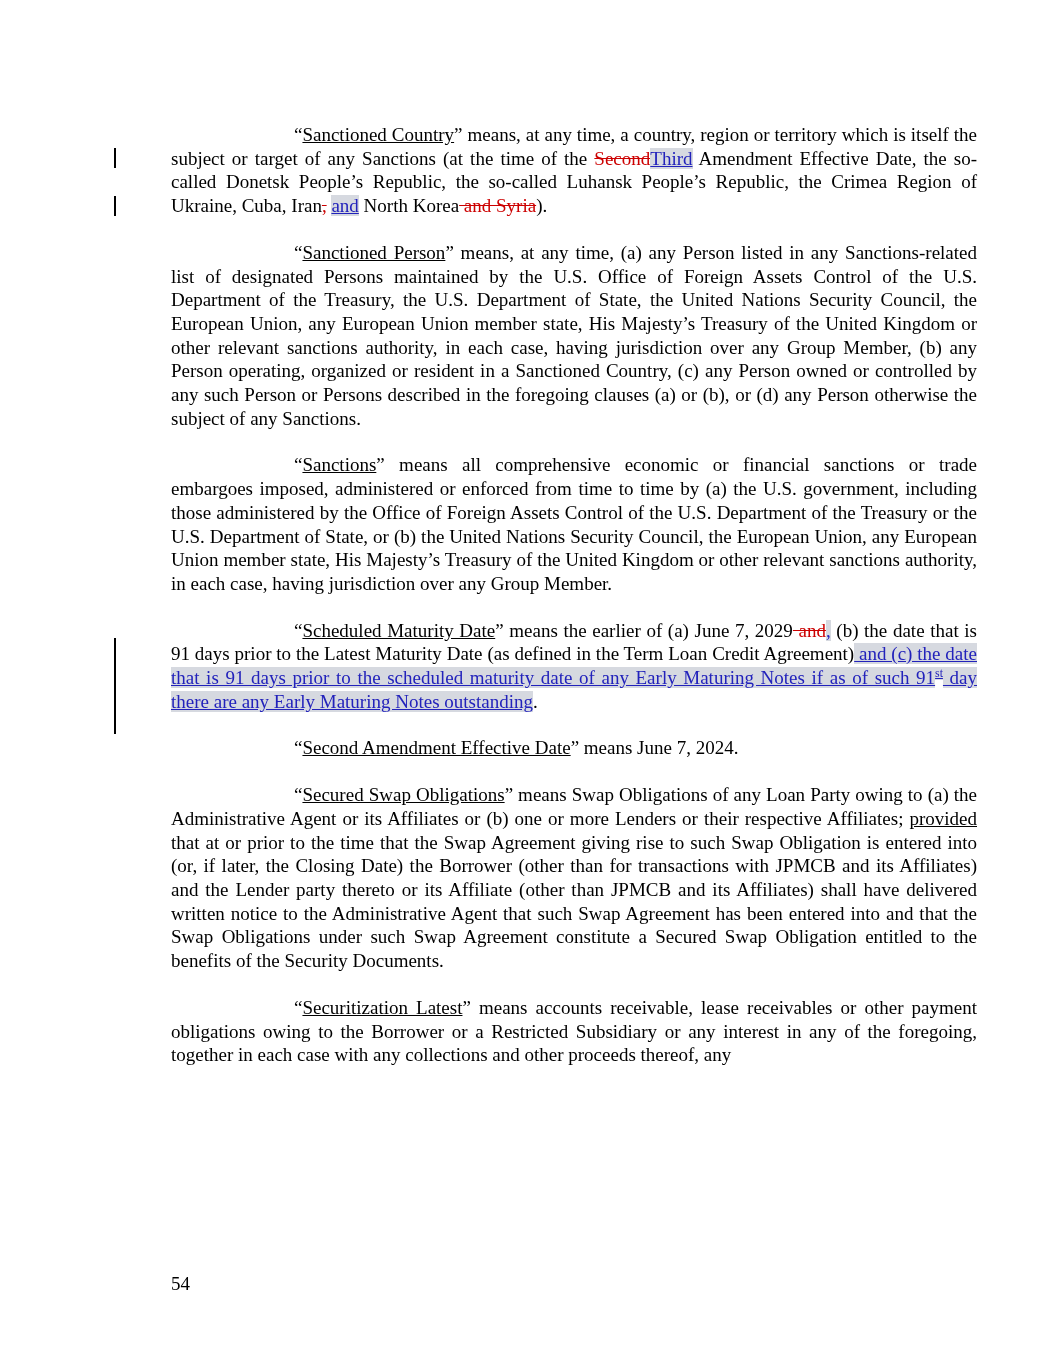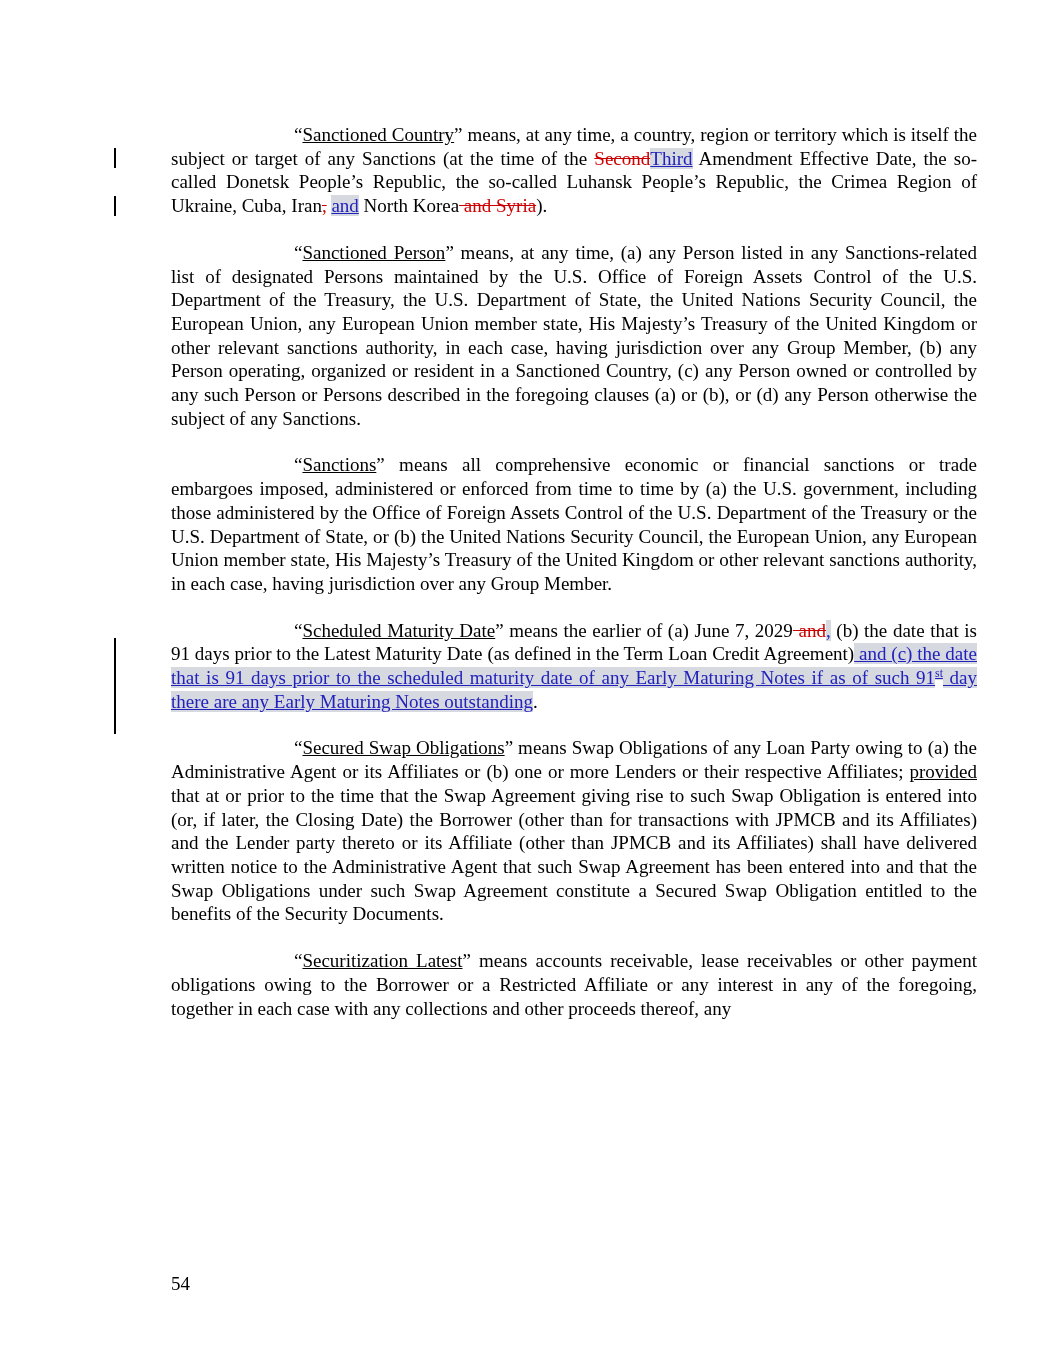--- a/index.html
+++ b/index.html
@@ -67,18 +67,19 @@
 
   <div class="change-bar" style="top:148px;height:20px;"></div>
   <div class="change-bar" style="top:196px;height:20px;"></div>
   <div class="change-bar" style="top:638px;height:96px;"></div>
 
   <div class="content">
       <p><span class="run-normal">“</span><span class="run-term">Sanctioned Country</span><span class="run-normal">” means, at any time, a country, region or territory which is itself the subject or target of any Sanctions (at the time of the </span><span class="run-del">Second</span><span class="run-ins">Third</span><span class="run-normal"> Amendment Effective Date, the so-called Donetsk People’s Republic, the so-called Luhansk People’s Republic, the Crimea Region of Ukraine, Cuba, Iran</span><span class="run-del">,</span><span class="run-normal"> </span><span class="run-ins">and</span><span class="run-normal"> North Korea</span><span class="run-del"> and Syria</span><span class="run-normal">).</span></p>
       <p><span class="run-normal">“</span><span class="run-term">Sanctioned Person</span><span class="run-normal">” means, at any time, (a) any Person listed in any Sanctions-related list of designated Persons maintained by the U.S. Office of Foreign Assets Control of the U.S. Department of the Treasury, the U.S. Department of State, the United Nations Security Council, the European Union, any European Union member state, His Majesty’s Treasury of the United Kingdom or other relevant sanctions authority, in each case, having jurisdiction over any Group Member, (b) any Person operating, organized or resident in a Sanctioned Country, (c) any Person owned or controlled by any such Person or Persons described in the foregoing clauses (a) or (b), or (d) any Person otherwise the subject of any Sanctions.</span></p>
       <p><span class="run-normal">“</span><span class="run-term">Sanctions</span><span class="run-normal">” means all comprehensive economic or financial sanctions or trade embargoes imposed, administered or enforced from time to time by (a) the U.S. government, including those administered by the Office of Foreign Assets Control of the U.S. Department of the Treasury or the U.S. Department of State, or (b) the United Nations Security Council, the European Union, any European Union member state, His Majesty’s Treasury of the United Kingdom or other relevant sanctions authority, in each case, having jurisdiction over any Group Member.</span></p>
       <p><span class="run-normal">“</span><span class="run-term">Scheduled Maturity Date</span><span class="run-normal">” means the earlier of (a) June 7, 2029</span><span class="run-del"> and</span><span class="run-ins">,</span><span class="run-normal"> (b) the date that is 91 days prior to the Latest Maturity Date (as defined in the Term Loan Credit Agreement)</span><span class="run-ins"> and (c) the date that is 91 days prior to the scheduled maturity date of any Early Maturing Notes if as of such 91</span><sup class="run-ins">st</sup><span class="run-ins"> day there are any Early Maturing Notes outstanding</span><span class="run-normal">.</span></p>
+      <p><span class="run-normal">“</span><span class="run-term">Second Amendment Effective Date</span><span class="run-normal">” means June 7, 2024.</span></p>
       <p><span class="run-normal">“</span><span class="run-term">Secured Swap Obligations</span><span class="run-normal">” means Swap Obligations of any Loan Party owing to (a) the Administrative Agent or its Affiliates or (b) one or more Lenders or their respective Affiliates; </span><span class="run-term">provided</span><span class="run-normal"> that at or prior to the time that the Swap Agreement giving rise to such Swap Obligation is entered into (or, if later, the Closing Date) the Borrower (other than for transactions with JPMCB and its Affiliates) and the Lender party thereto or its Affiliate (other than JPMCB and its Affiliates) shall have delivered written notice to the Administrative Agent that such Swap Agreement has been entered into and that the Swap Obligations under such Swap Agreement constitute a Secured Swap Obligation entitled to the benefits of the Security Documents.</span></p>
-      <p><span class="run-normal">“</span><span class="run-term">Securitization Latest</span><span class="run-normal">” means accounts receivable, lease receivables or other payment obligations owing to the Borrower or a Restricted Affiliate or any interest in any of the foregoing, together in each case with any collections and other proceeds thereof, any</span></p>
+      <p><span class="run-normal">“</span><span class="run-term">Securitization Latest</span><span class="run-normal">” means accounts receivable, lease receivables or other payment obligations owing to the Borrower or a Restricted Subsidiary or any interest in any of the foregoing, together in each case with any collections and other proceeds thereof, any</span></p>
     </div>
 
   <div class="page-number">54</div>
 </div>
 
 </body></html>

